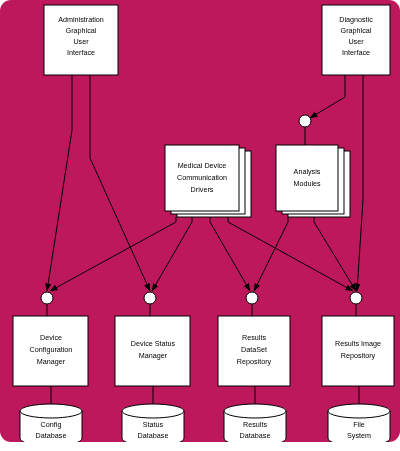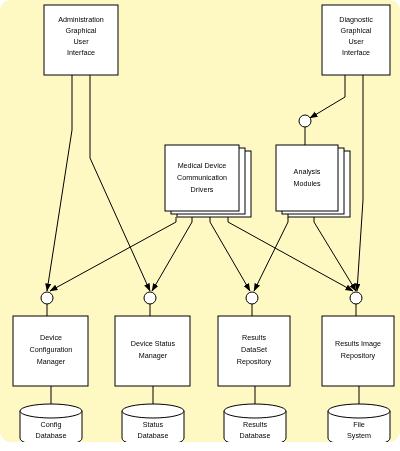--- a/index.html
+++ b/index.html
@@ -4,21 +4,21 @@
 <style>
   html, body {
     margin: 0;
     padding: 0;
     background: #ffffff;
   }
   #canvas {
     position: relative;
     width: 400px;
     height: 442px;
-    background: #fef9c3;
+    background: #be185d;
     overflow: hidden;
     font-family: "Liberation Sans", sans-serif;
     border-radius: 11px;
   }
   #diagram-svg {
     position: absolute;
     left: 0;
     top: 0;
     width: 400px;
     height: 451px;

